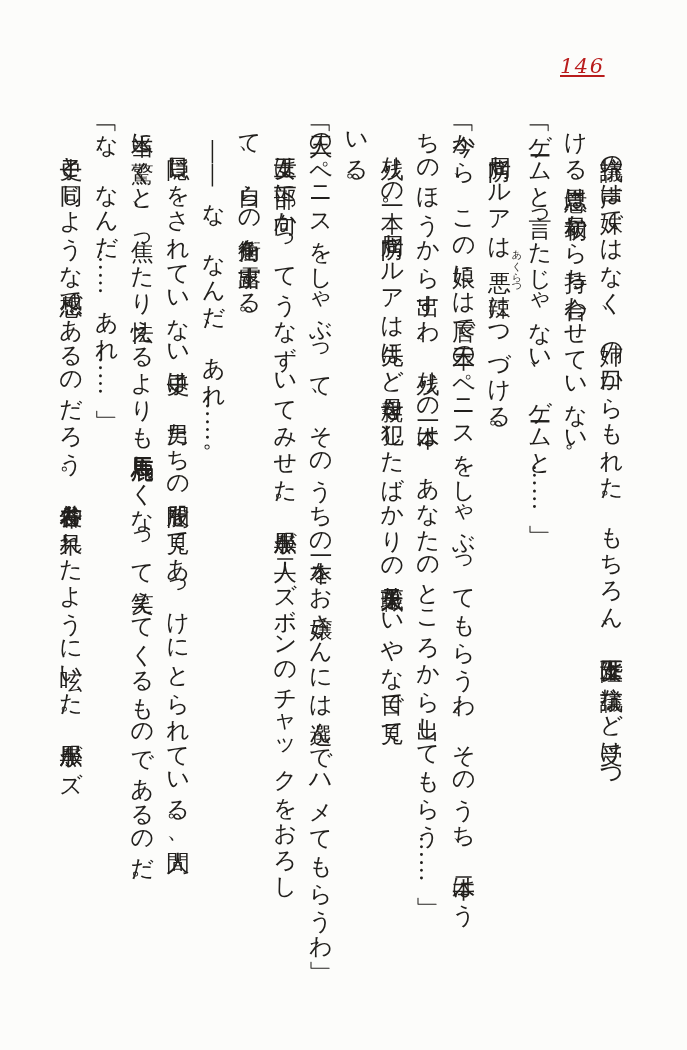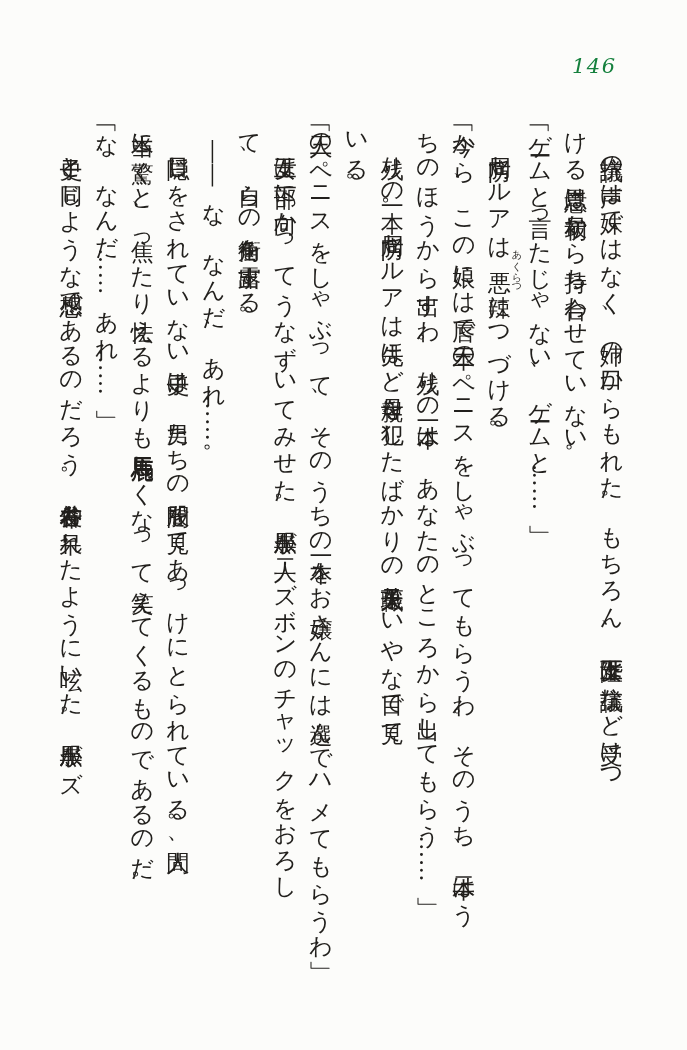--- a/index.html
+++ b/index.html
@@ -11,26 +11,27 @@
     position: relative;
     width: 687px;
     height: 1050px;
     margin: 0 auto;
     background: #fcfcfa;
     overflow: hidden;
   }
   .page-number {
     position: absolute;
     top: 54px;
-    left: 572px;
+    left: 560px;
     font-family: "DejaVu Serif", serif;
     font-style: italic;
     font-size: 21px;
     letter-spacing: 1.5px;
-    color: #15803d;
+    color: #b91c1c;
+    text-decoration: underline;
   }
   .text-block {
     position: absolute;
     top: 117px;
     right: 58px;
     height: 906px;
     writing-mode: vertical-rl;
     text-orientation: mixed;
     font-family: "DejaVu Serif", serif;
     font-size: 23px;

